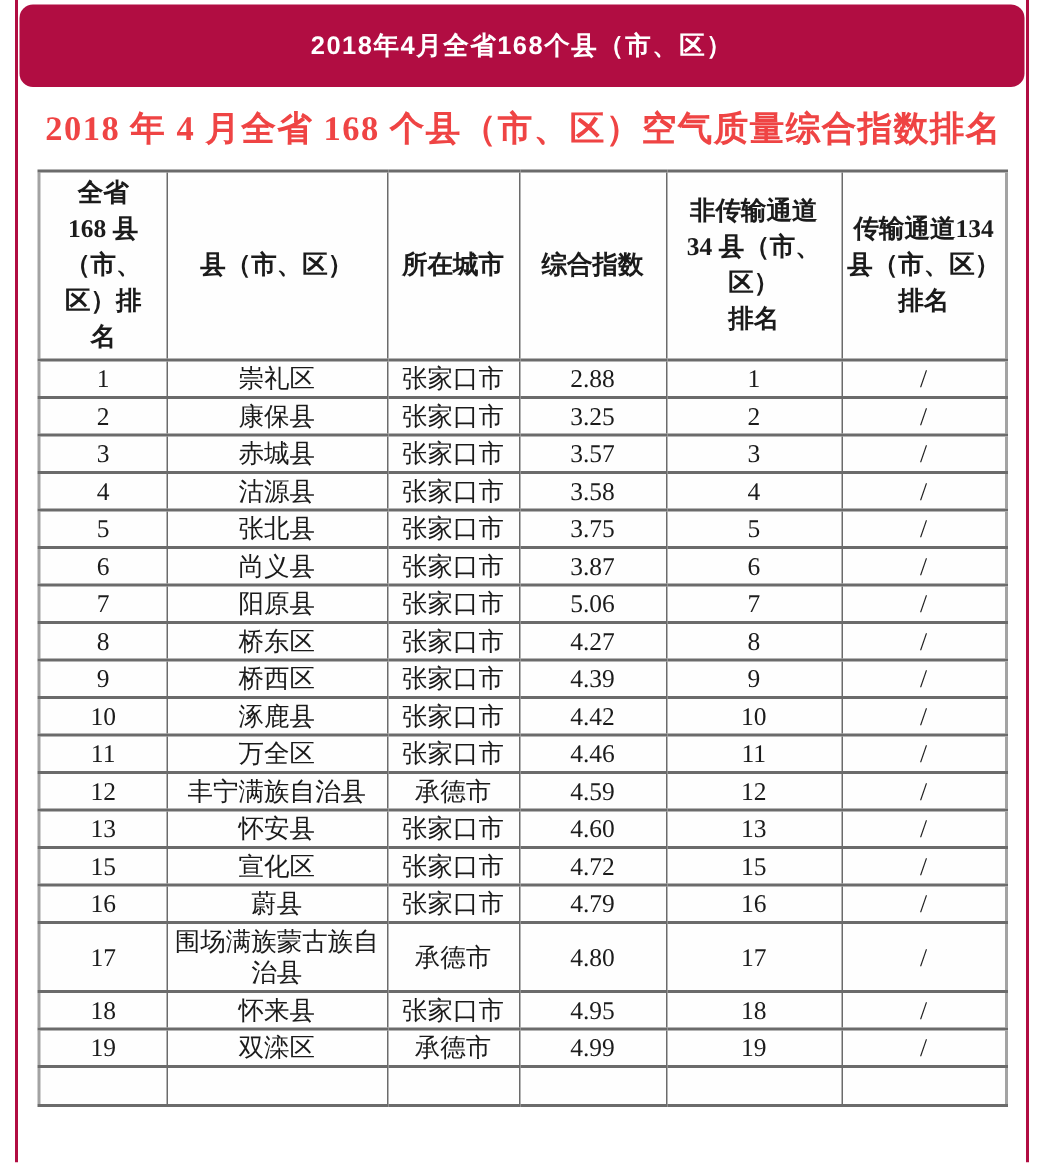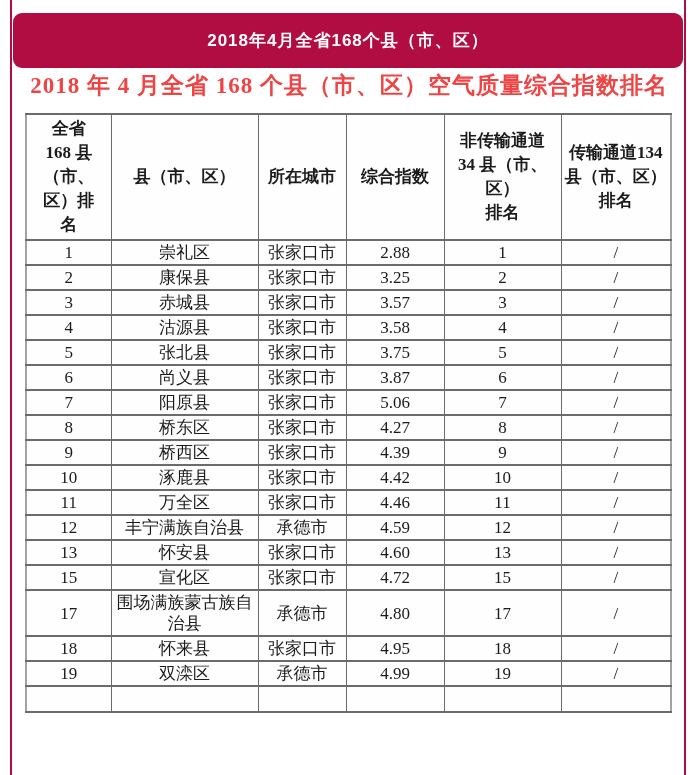--- a/index.html
+++ b/index.html
@@ -5,21 +5,21 @@
   :root { --accent: #b10d42; --ink: #1b1b1b; --grid: #6b6b6b; }
   * { margin: 0; padding: 0; box-sizing: border-box; }
   html, body { width: 698px; height: 775px; overflow: hidden; background: #ffffff; }
   body { position: relative; font-family: "Liberation Serif", "DejaVu Serif", serif; color: var(--ink); }
 
   .edge-rule { position: absolute; top: 0; bottom: 0; width: 2px; background: var(--accent); }
   .edge-rule.left { left: 10px; }
   .edge-rule.right { left: 684px; }
 
   .banner {
-    position: absolute; left: 13px; top: 13px; width: 670px; height: 55px;
+    position: absolute; left: 13px; top: 3px; width: 670px; height: 55px;
     background: var(--accent); border-radius: 9px;
     display: flex; flex-direction: column; align-items: center; justify-content: center;
     gap: 3px;
   }
   .banner div {
     color: #ffffff; font-family: "Liberation Sans", "DejaVu Sans", sans-serif;
     font-weight: bold; font-size: 17px; line-height: 22px; letter-spacing: 1px;
   }
 
   .page-title {
@@ -200,20 +200,28 @@
       </tr>
       <tr>
         <td>15</td>
         <td>宣化区</td>
         <td>张家口市</td>
         <td>4.72</td>
         <td>15</td>
         <td>/</td>
       </tr>
       <tr>
+        <td>16</td>
+        <td>蔚县</td>
+        <td>张家口市</td>
+        <td>4.79</td>
+        <td>16</td>
+        <td>/</td>
+      </tr>
+      <tr>
         <td>17</td>
         <td>围场满族蒙古族自治县</td>
         <td>承德市</td>
         <td>4.80</td>
         <td>17</td>
         <td>/</td>
       </tr>
       <tr>
         <td>18</td>
         <td>怀来县</td>

